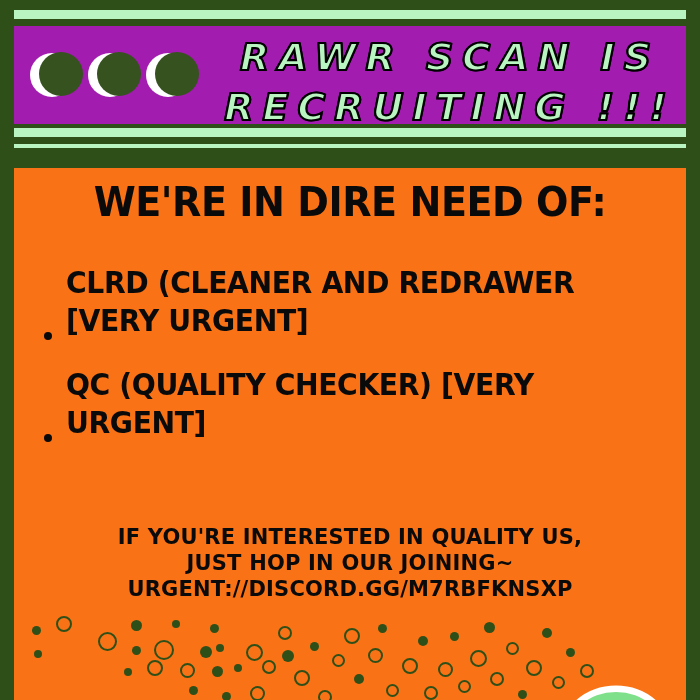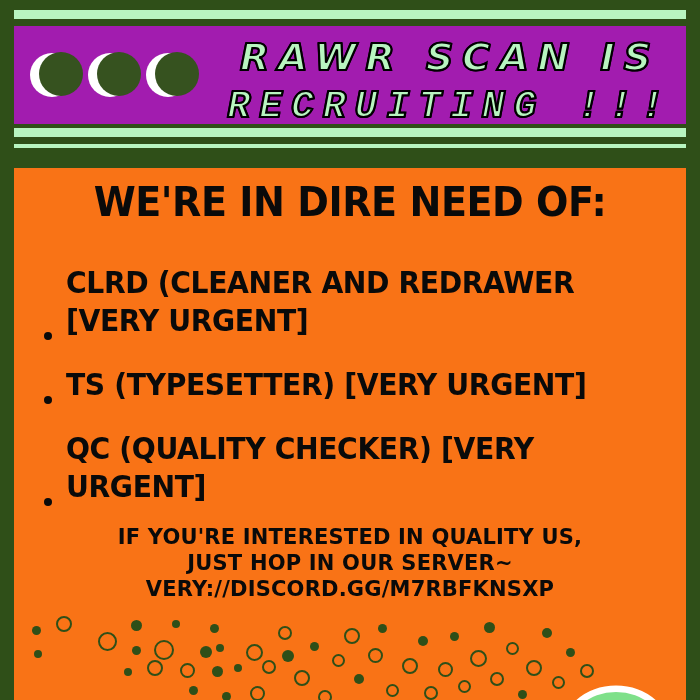--- a/index.html
+++ b/index.html
@@ -101,21 +101,21 @@
     line-height: 50px;
     letter-spacing: 9px;
     color: #b8f5c0;
     -webkit-text-stroke: 2.2px #000;
     text-shadow:
        1px 0 0 #000, -1px 0 0 #000,
        0 1px 0 #000, 0 -1px 0 #000;
     white-space: nowrap;
   }
   .header-title .line1 { display:block; padding-top: 6px; }
-  .header-title .line2 { display:block;font-family:Liberation Mono, monospace; }
+  .header-title .line2 { display:block; }
 
   
   .heading {
     position: absolute;
     left: 0;
     top: 10px;
     width: 672px;
     text-align: center;
     font-family: "DejaVu Sans", sans-serif;
     font-weight: 700;
@@ -235,32 +235,28 @@
 
     <div class="heading">WE'RE IN DIRE NEED OF:</div>
 
     <div class="bullets">
       <div class="bullet-row">
         <div class="bullet-mark"></div>
         <div class="bullet-text">CLRD (CLEANER AND REDRAWER [VERY URGENT]</div>
       </div>
       <div class="bullet-row">
         <div class="bullet-mark"></div>
-        <div class="bullet-text">TS (TYPESETTER) [VERY URGENT]</div>
-      </div>
-      <div class="bullet-row">
-        <div class="bullet-mark"></div>
         <div class="bullet-text">QC (QUALITY CHECKER) [VERY URGENT]</div>
       </div>
     </div>
 
     <div class="footer-text">
       <span>IF YOU'RE INTERESTED IN QUALITY US,</span>
-      <span>JUST HOP IN OUR SERVER~</span>
-      <span>VERY://DISCORD.GG/M7RBFKNSXP</span>
+      <span>JUST HOP IN OUR JOINING~</span>
+      <span>URGENT://DISCORD.GG/M7RBFKNSXP</span>
     </div>
 
     <div class="confetti">
       <div class="cf filled" style="left:18px;  top:28px; width:9px;  height:9px;"></div>
       <div class="cf ring" style="left:42px;  top:18px; width:16px; height:16px;"></div>
       <div class="cf filled" style="left:20px;  top:52px; width:8px;  height:8px;"></div>
       <div class="cf ring" style="left:84px;  top:34px; width:19px; height:19px;"></div>
       <div class="cf filled" style="left:117px; top:22px; width:11px; height:11px;"></div>
       <div class="cf filled" style="left:118px; top:48px; width:9px;  height:9px;"></div>
       <div class="cf filled" style="left:110px; top:70px; width:8px;  height:8px;"></div>

